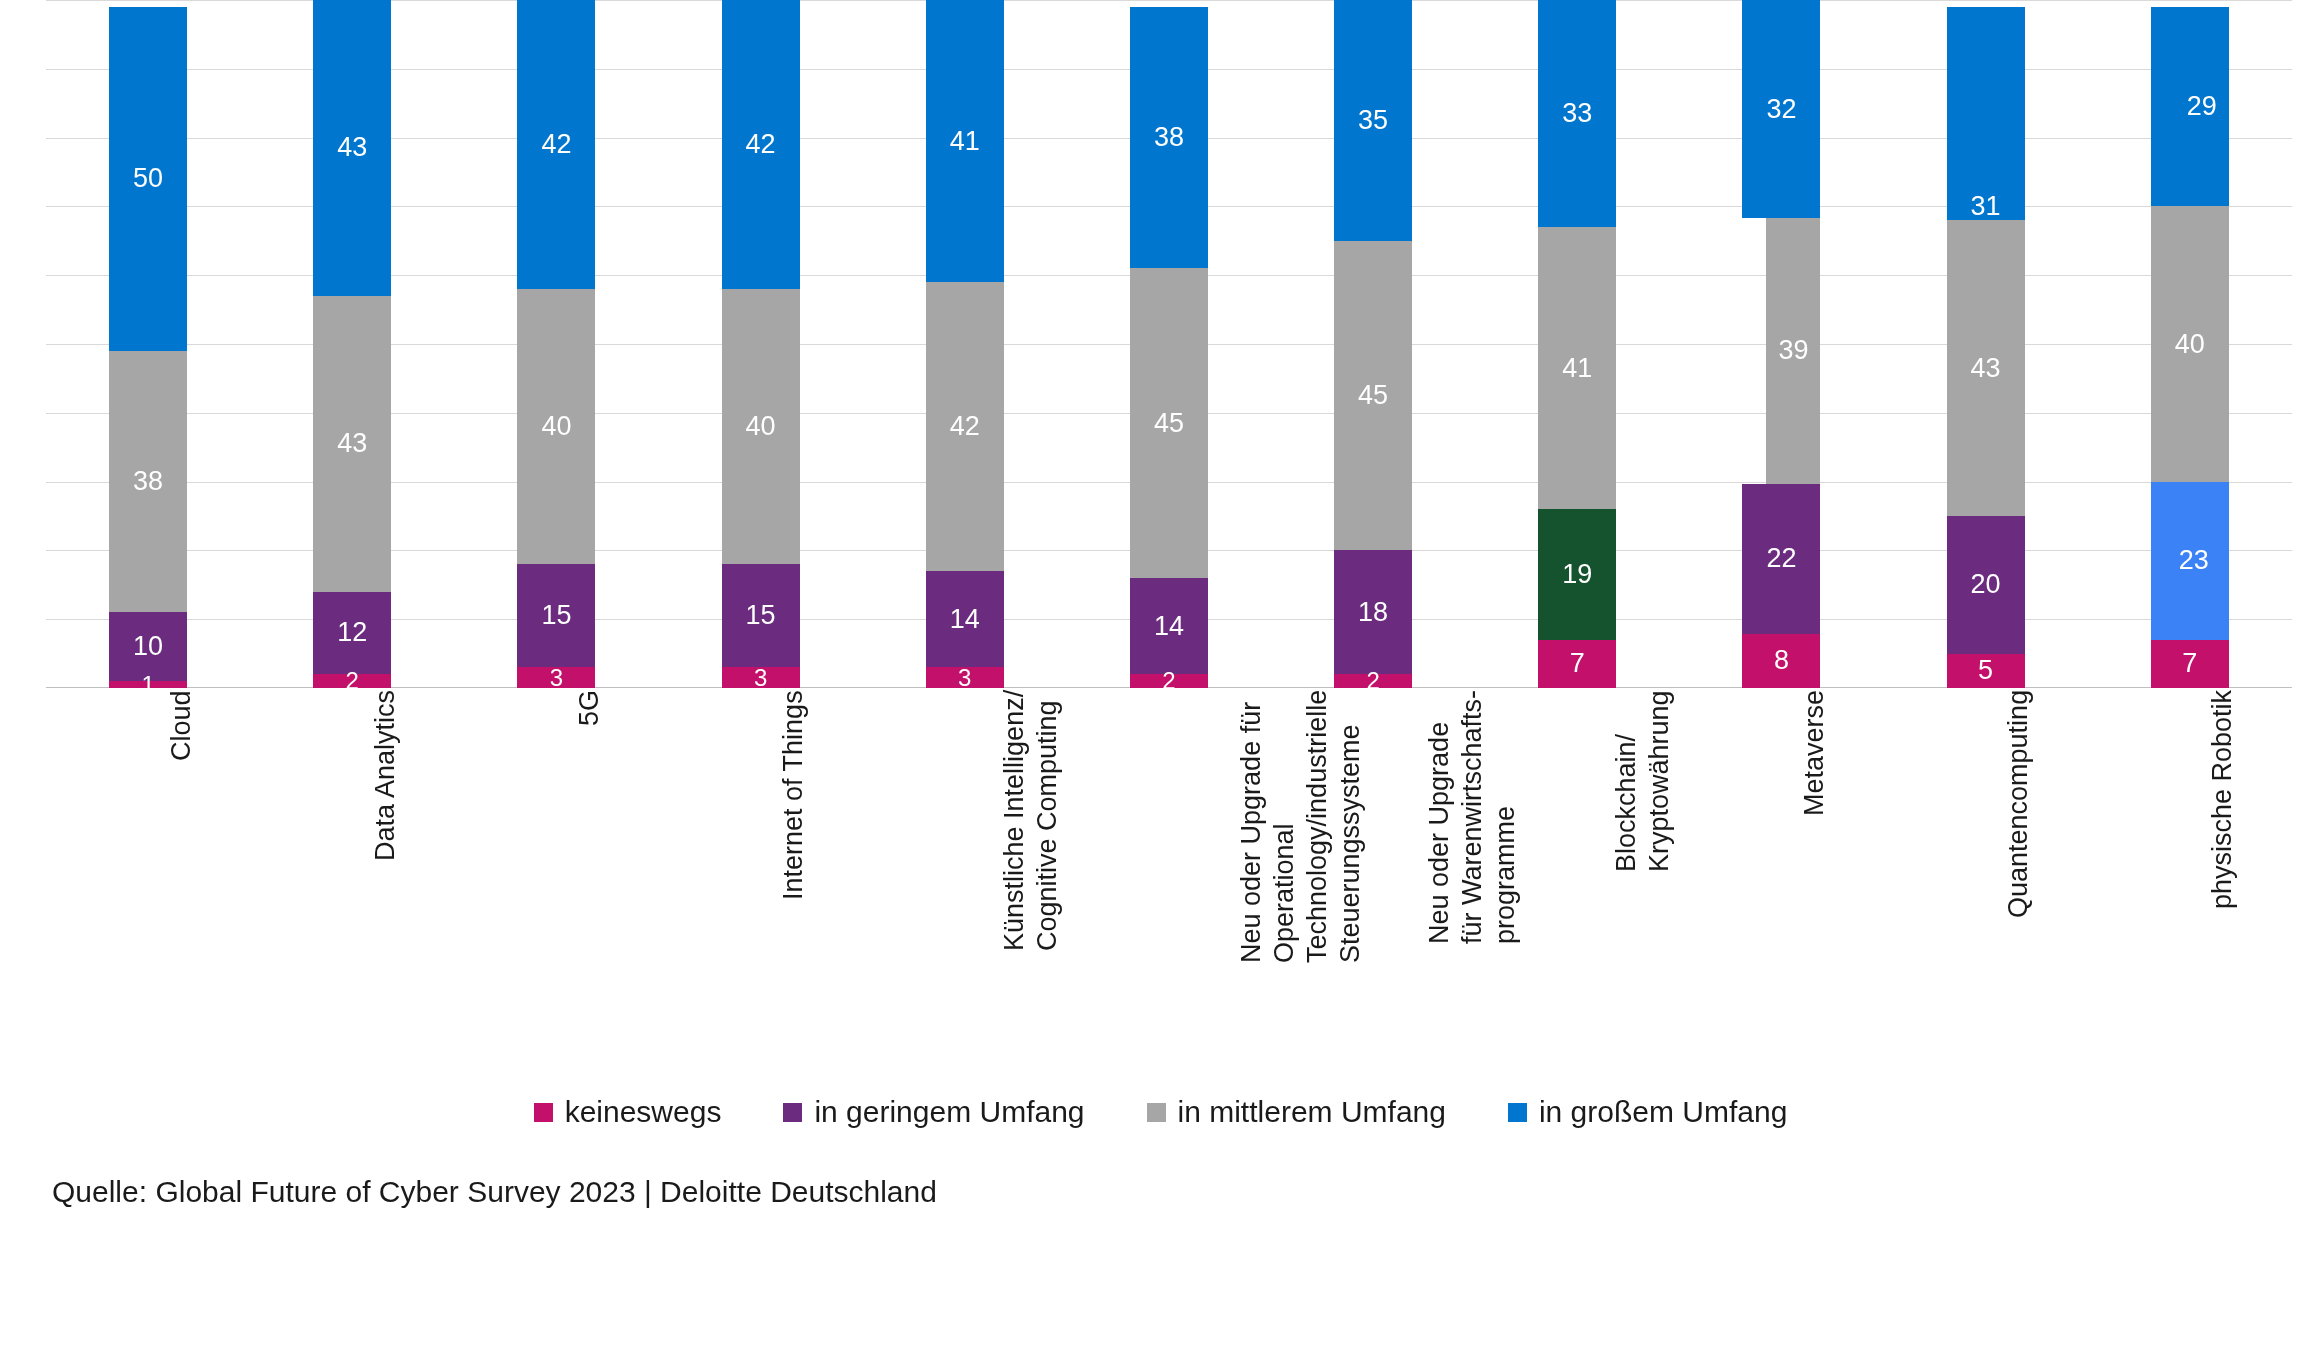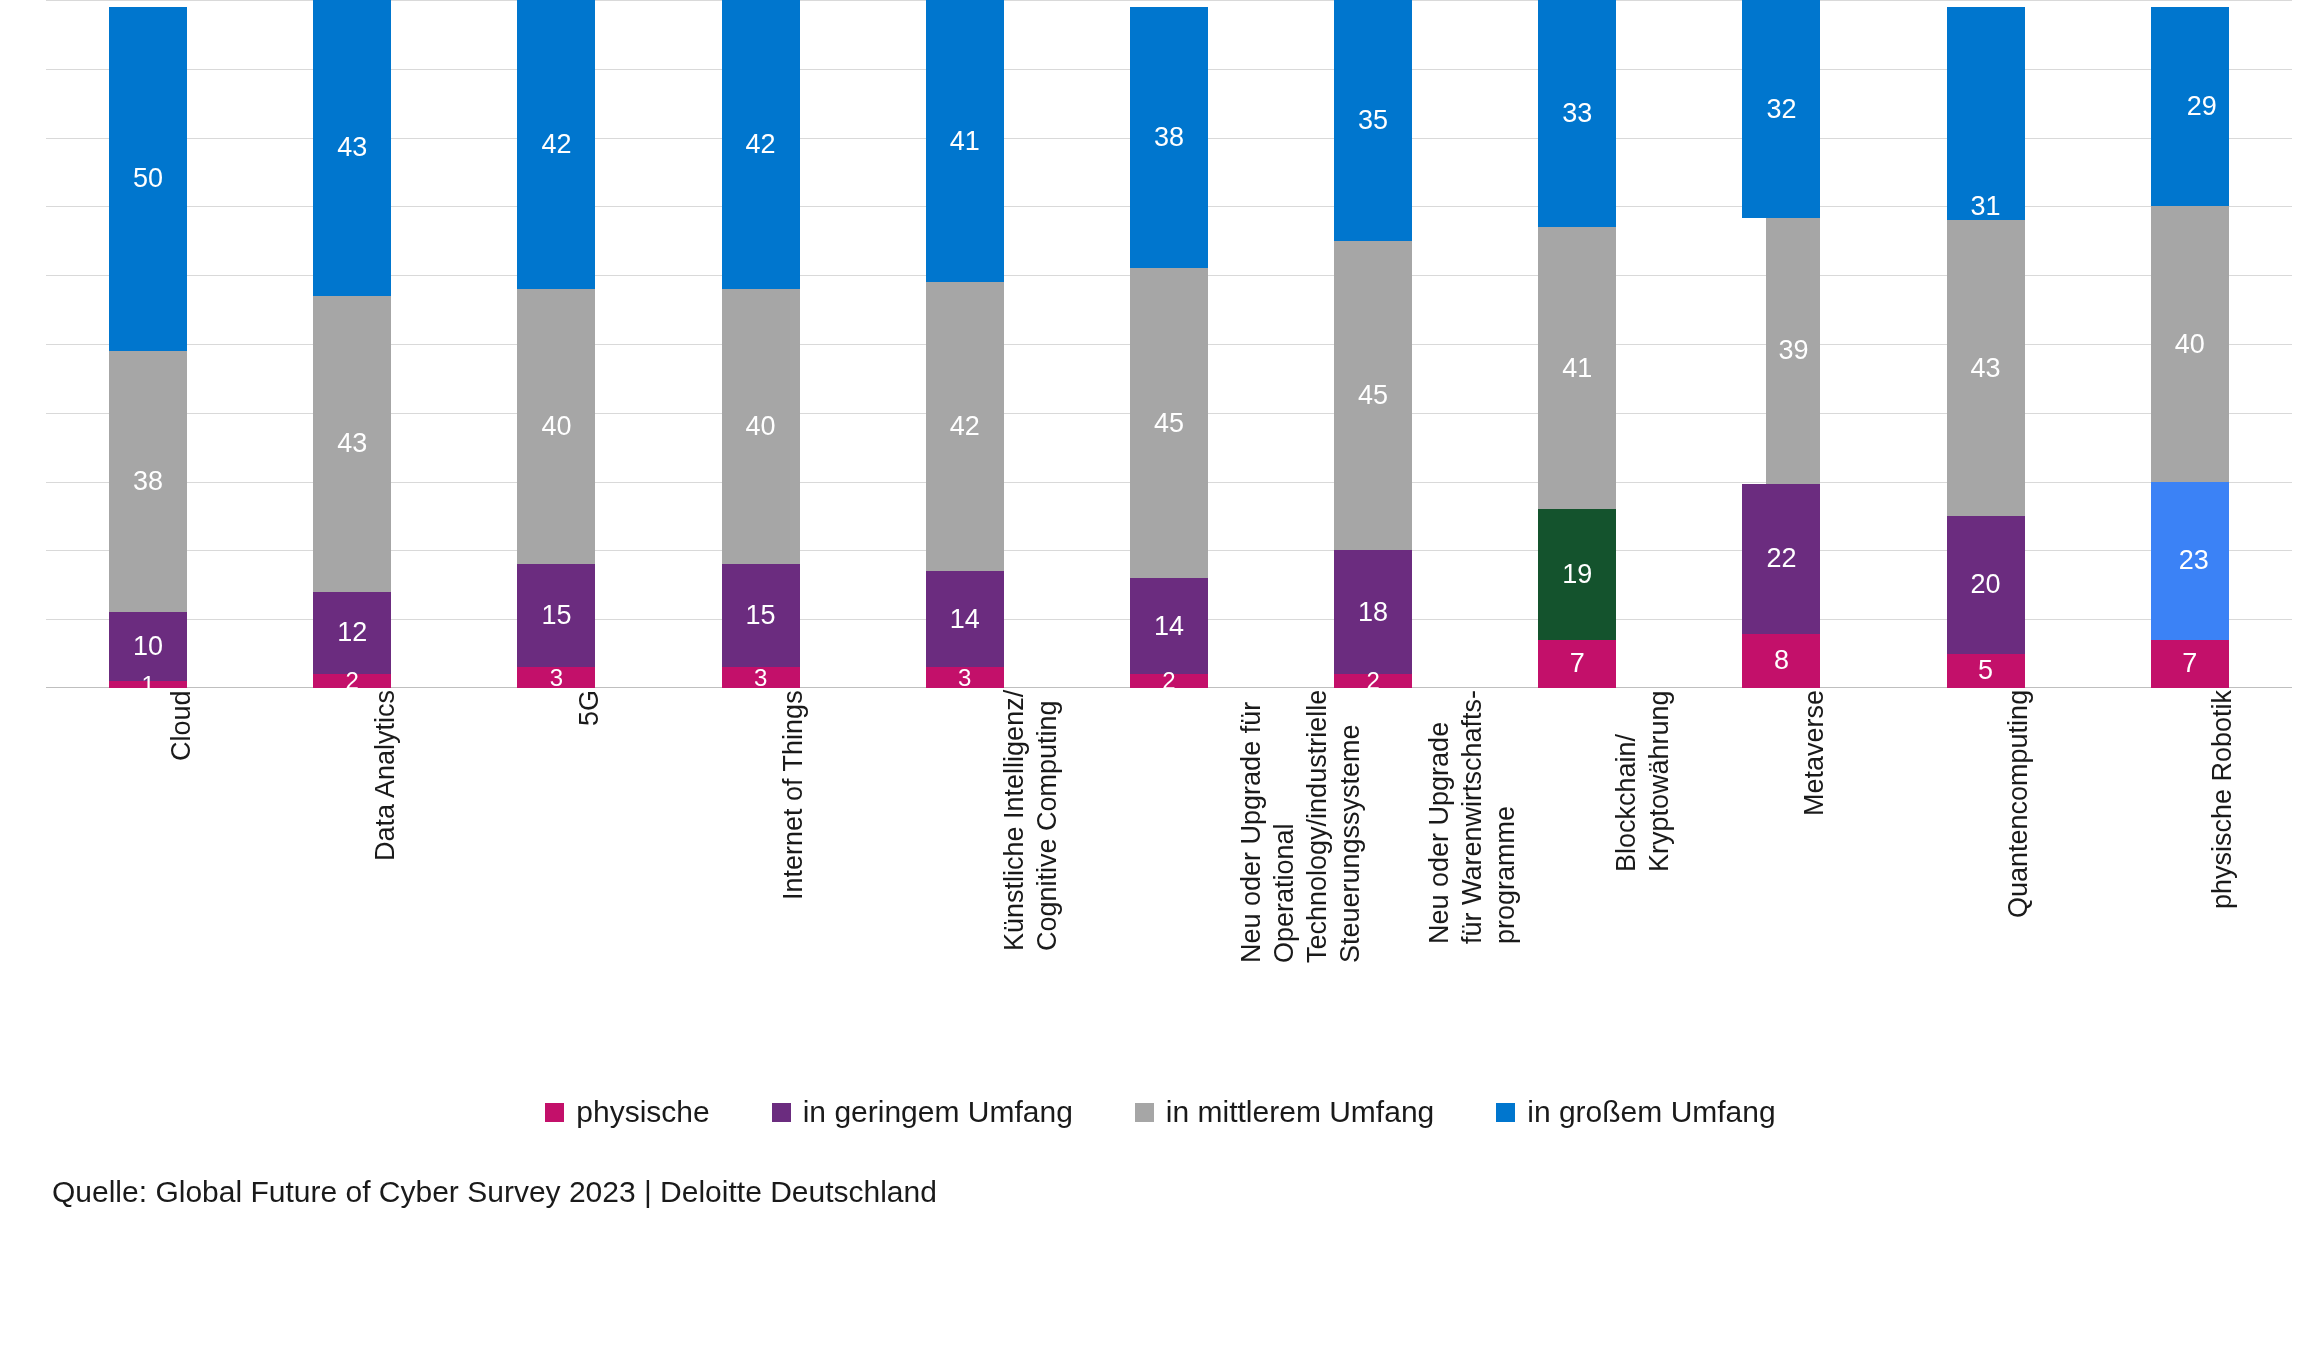--- a/index.html
+++ b/index.html
@@ -392,21 +392,21 @@
         <div class="xlabel-rot" style="transform: rotate(-90deg); transform-origin: left top; left: 50%; top: 228px; margin-left: 16.5px;">Quantencomputing</div>
       </div>
       <div class="xlabel-cell">
         <div class="xlabel-rot" style="transform: rotate(-90deg); transform-origin: left top; left: 50%; top: 219px; margin-left: 16.5px;">physische Robotik</div>
       </div>
     </div>
 
   <div id="legend">
       <div class="legend-item">
         <span class="legend-swatch" style="background: rgb(195, 16, 106);"></span>
-        <span>physische</span>
+        <span>keineswegs</span>
       </div>
       <div class="legend-item">
         <span class="legend-swatch" style="background: rgb(107, 44, 127);"></span>
         <span>in geringem Umfang</span>
       </div>
       <div class="legend-item">
         <span class="legend-swatch" style="background: rgb(166, 166, 166);"></span>
         <span>in mittlerem Umfang</span>
       </div>
       <div class="legend-item">

